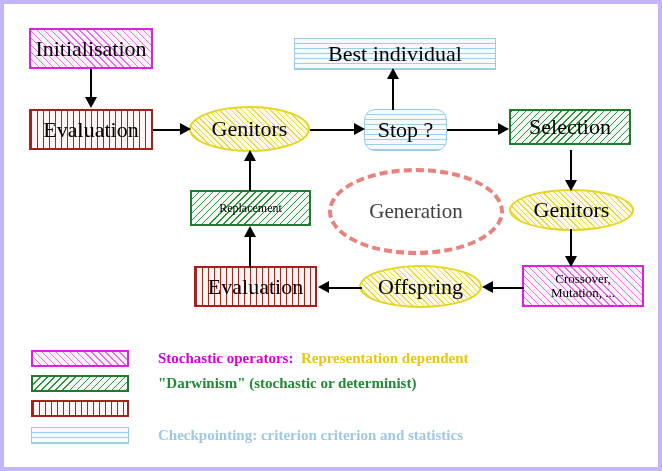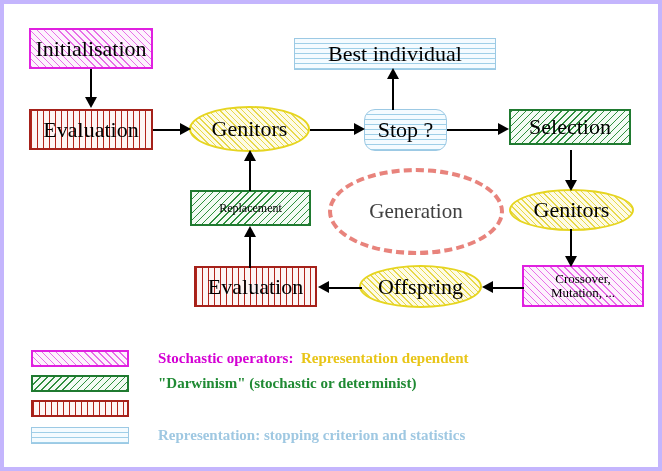--- a/index.html
+++ b/index.html
@@ -196,16 +196,16 @@
     <div class="legend-swatch fill-green-diag"></div>
     <div class="legend-label" style="color:#1f8a33;">"Darwinism" (stochastic or determinist)</div>
   </div>
 
   <div class="legend-row" style="top:395px;">
     <div class="legend-swatch fill-red-vert"></div>
   </div>
 
   <div class="legend-row" style="top:422px;">
     <div class="legend-swatch fill-blue-horiz"></div>
-    <div class="legend-label" style="color:#9fc8e2;">Representation: stopping criterion and statistics</div>
+    <div class="legend-label" style="color:#9fc8e2;">Checkpointing: criterion criterion and statistics</div>
   </div>
 
 </div>
 
 </body></html>

